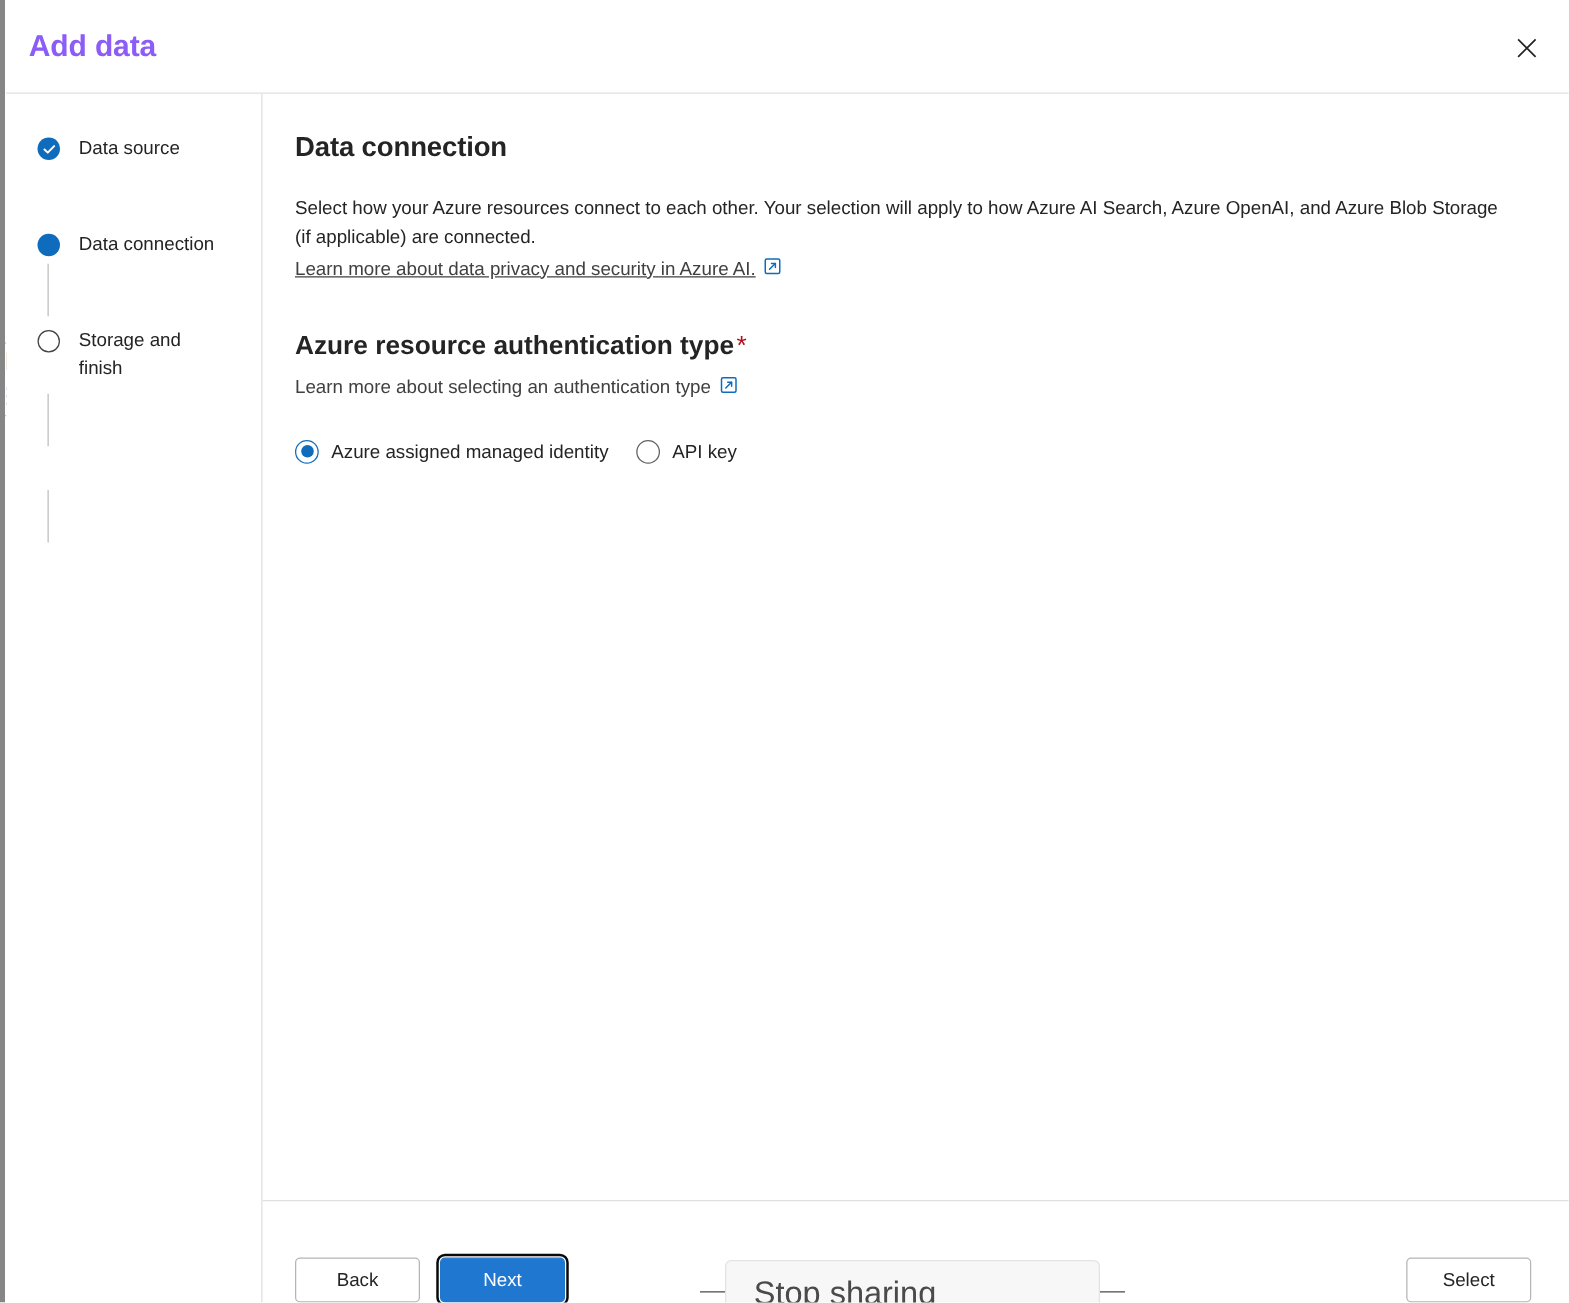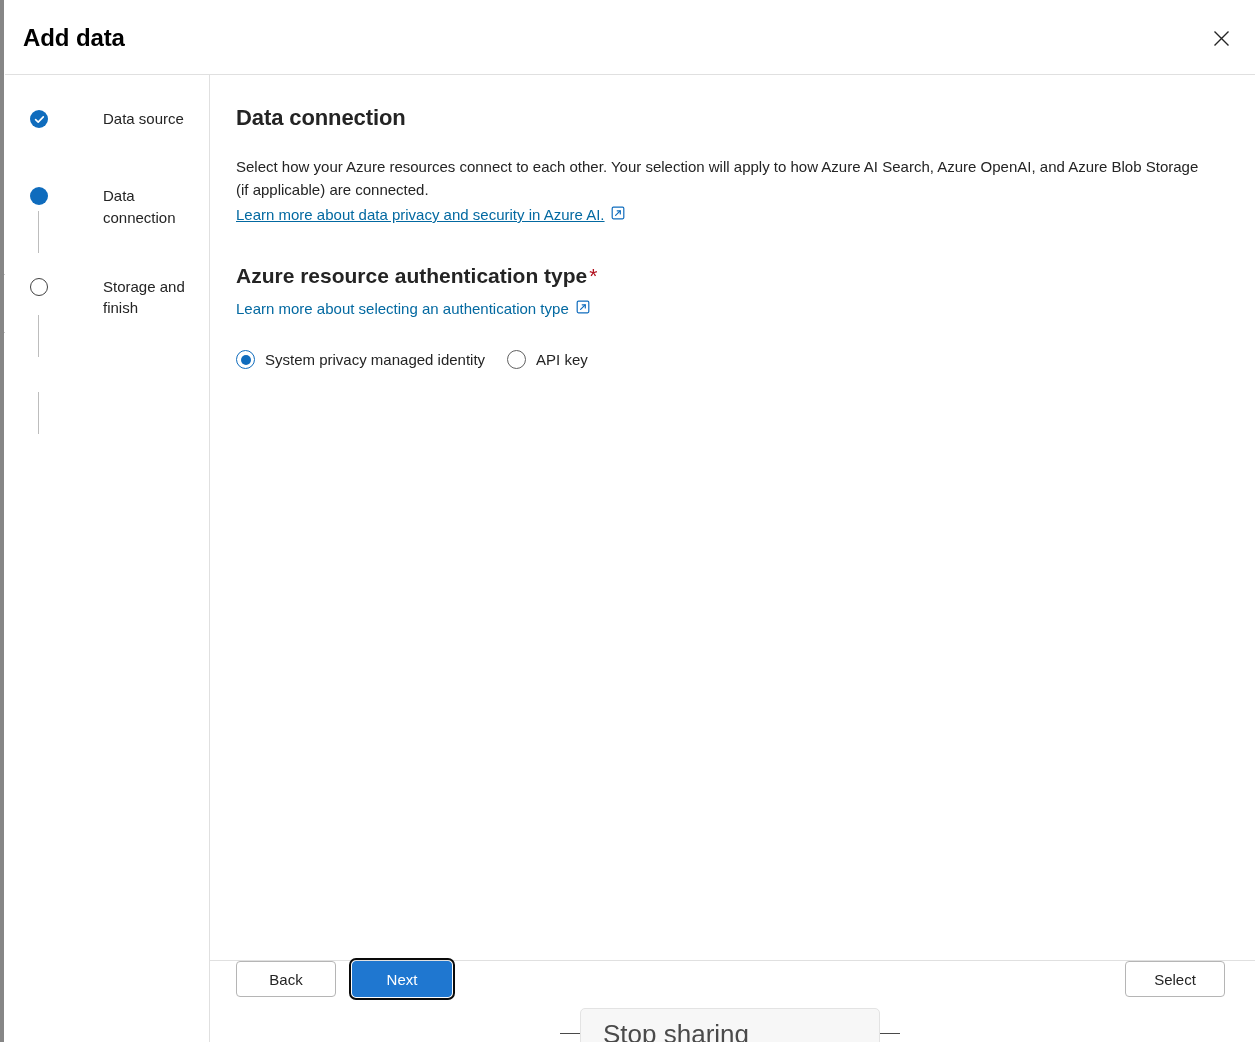--- a/index.html
+++ b/index.html
@@ -76,21 +76,21 @@
     height: 75px;
     border-bottom: 1px solid #e0e0e0;
     box-sizing: border-box;
   }
   .dialog-title {
     position: absolute;
     left: 18px;
     top: 24px;
     font-size: 24px;
     font-weight: 600;
-    color: #000000;
+    color: #8b5cf6;
     letter-spacing: -0.1px;
   }
   .close-button {
     position: absolute;
     right: 16px;
     top: 20px;
     width: 36px;
     height: 36px;
     display: flex;
     align-items: center;
@@ -119,21 +119,20 @@
     box-sizing: border-box;
     padding-top: 33px;
     position: relative;
   }
   .step {
     position: relative;
     display: flex;
     align-items: flex-start;
     padding-left: 25px;
     min-height: 30px;
-    gap: 40px;
   }
   .step + .step { margin-top: 47px; }
   .step-icon {
     width: 18px;
     height: 18px;
     min-width: 18px;
     border-radius: 50%;
     display: flex;
     align-items: center;
     justify-content: center;
@@ -188,21 +187,21 @@
     letter-spacing: -0.1px;
   }
   .section-desc {
     font-size: 15px;
     line-height: 1.55;
     color: #242424;
     margin: 0;
     max-width: 965px;
   }
   .link {
-    color: #0369a1;
+    color: #404040;
     font-size: 15px;
     text-decoration: none;
     cursor: pointer;
   }
   .link.underlined { text-decoration: underline; }
   .link-row {
     margin-top: 4px;
     display: inline-flex;
     align-items: center;
     gap: 6px;
@@ -270,21 +269,21 @@
 
   
   .dialog-footer {
     position: absolute;
     left: 0; right: 0;
     top: 885px;
     height: 82px;
     border-top: 1px solid #e0e0e0;
     box-sizing: border-box;
     display: flex;
-    align-items: flex-start;
+    align-items: flex-end;
     padding: 0 30px 0 26px;
   }
   .footer-left { display: flex; gap: 16px; align-items: center; }
   .footer-spacer { flex: 1; }
 
   .btn {
     font-family: "Liberation Sans", sans-serif;
     font-size: 15px;
     height: 36px;
     min-width: 100px;
@@ -424,21 +423,21 @@
               <rect x="1.2" y="1.2" width="11.6" height="11.6" rx="1.2" fill="none" stroke="#0f6cbd" stroke-width="1.2"></rect>
               <path d="M4.6 9.4 L9.2 4.8" stroke="#0f6cbd" stroke-width="1.2" stroke-linecap="round"></path>
               <path d="M6.2 4.8 L9.3 4.8 L9.3 7.9" fill="none" stroke="#0f6cbd" stroke-width="1.2" stroke-linecap="round" stroke-linejoin="round"></path>
             </svg>
           </span>
         </div>
 
         <div class="radio-group">
           <label class="radio-option">
             <span class="radio-mark checked"></span>
-            <span class="radio-text">System privacy managed identity</span>
+            <span class="radio-text">Azure assigned managed identity</span>
           </label>
           <label class="radio-option">
             <span class="radio-mark unchecked"></span>
             <span class="radio-text">API key</span>
           </label>
         </div>
       </div>
 
       <div class="dialog-footer">
         <div class="footer-left">

